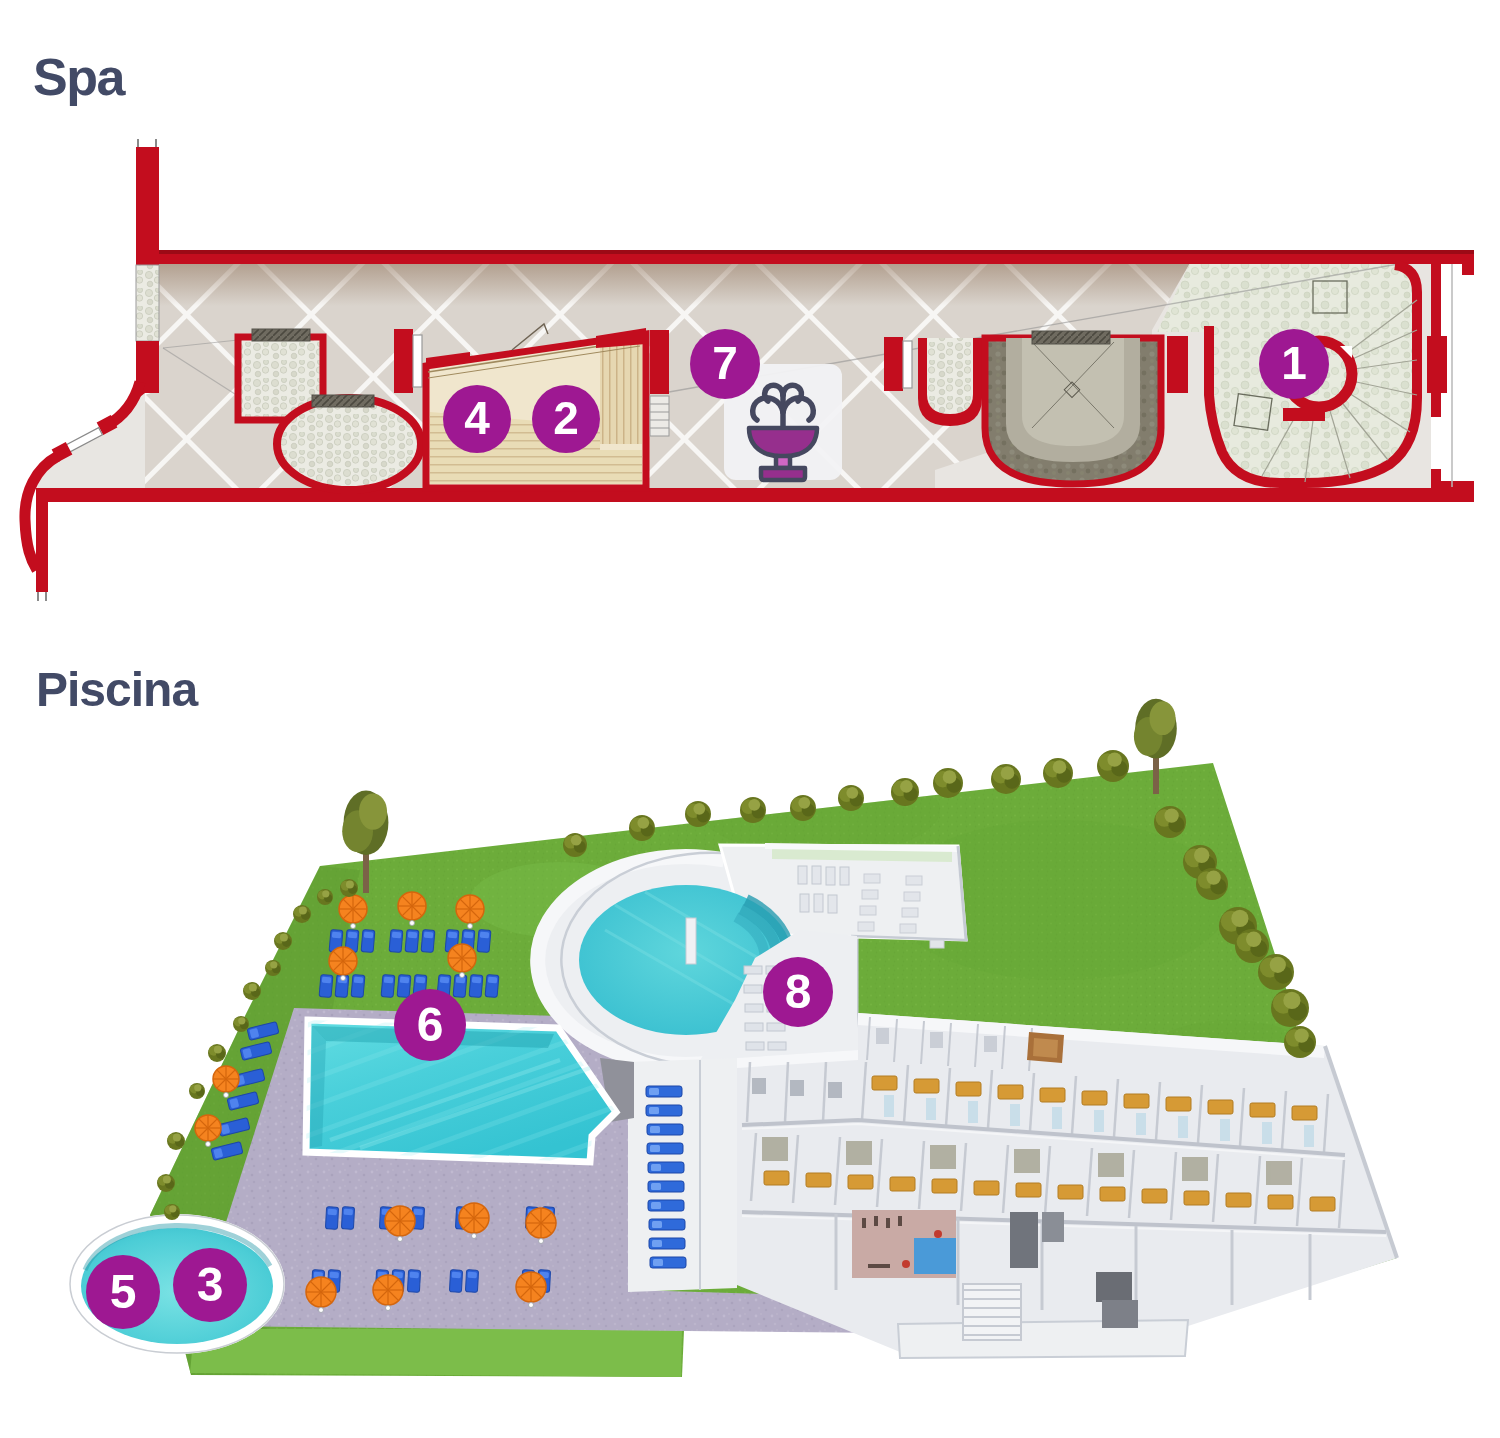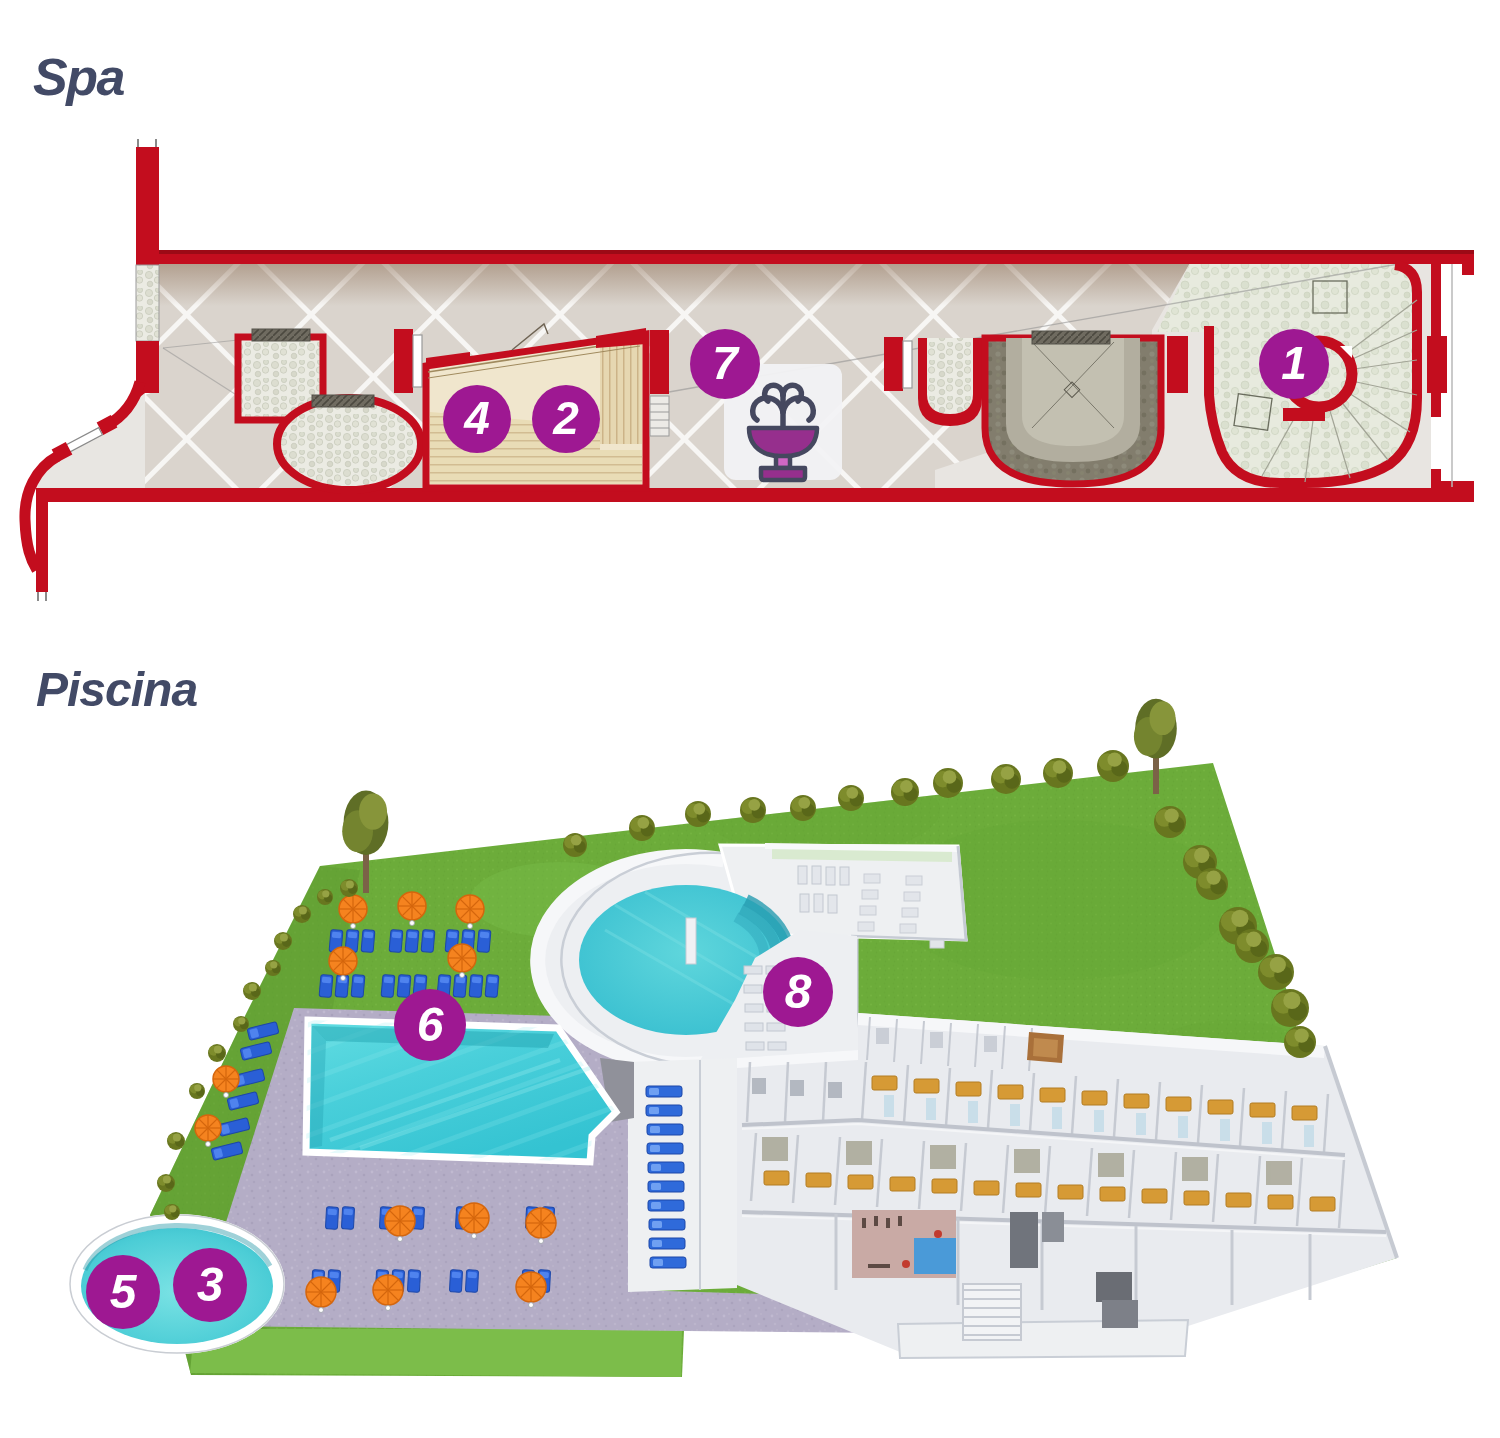--- a/index.html
+++ b/index.html
@@ -1,16 +1,16 @@
 <!DOCTYPE html>
 <html><head>
 <meta charset="utf-8">
 <style>
   html,body{margin:0;padding:0;background:#ffffff;}
-  #page{position:relative;width:1500px;height:1438px;background:#ffffff;overflow:hidden;font-family:"Liberation Sans",sans-serif;font-style:italic;}
+  #page{position:relative;width:1500px;height:1438px;background:#ffffff;overflow:hidden;font-family:"Liberation Sans",sans-serif;}
   svg{display:block}
 </style>
 </head>
 <body>
 <div id="page">
 <svg width="1500" height="1438" viewBox="0 0 1500 1438" font-family="Liberation Sans, sans-serif">
 <defs>
   <pattern id="tile" width="88" height="88" patternUnits="userSpaceOnUse" patternTransform="rotate(45 0 0)">
     <rect width="88" height="88" fill="#dad4cd"></rect>
     <rect width="88" height="5" fill="#f7f6f4"></rect>

